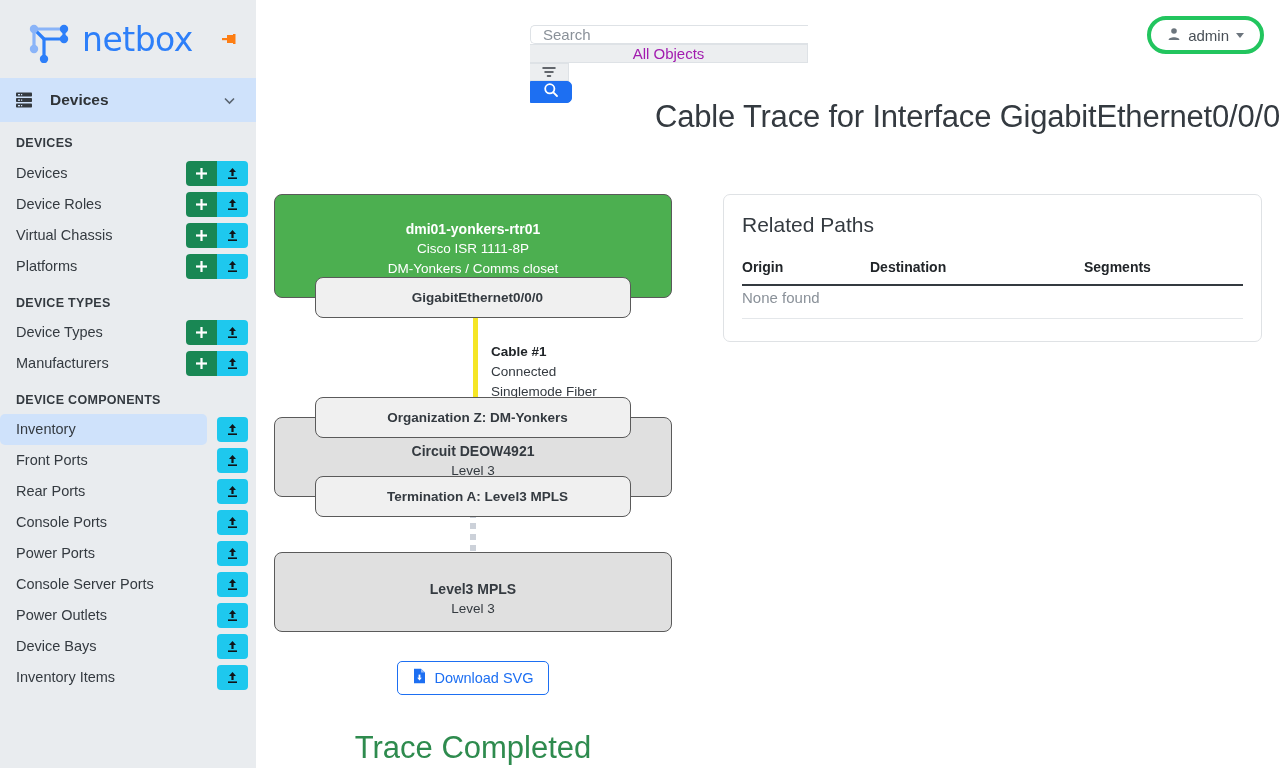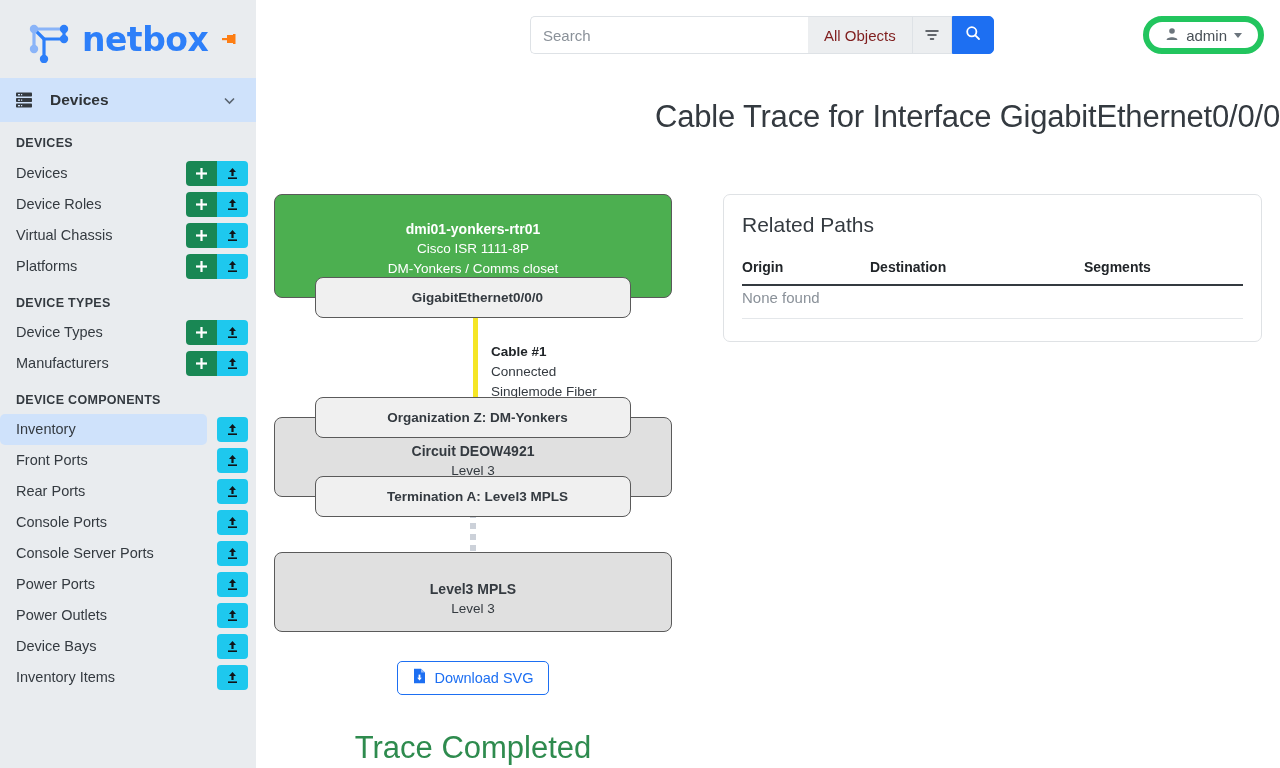--- a/index.html
+++ b/index.html
@@ -21,21 +21,21 @@
     overflow: hidden;
     position: relative;
   }
   .brand-row {
     height: 78px;
     display: flex; align-items: center;
     padding: 0 16px 0 22px;
   }
   .brand-logo { width: 54px; height: 48px; flex: 0 0 54px; }
   .brand-word {
-    font-size: 33px; font-weight: 700; color: #2d7ff9;
+    font-size: 33px; font-weight: 400; color: #2d7ff9;
     letter-spacing: -0.5px; margin-left: 6px;
     font-family: "DejaVu Sans", sans-serif;
   }
   .pin-btn {
     margin-left: auto; width: 22px; height: 22px;
     display: flex; align-items: center; justify-content: center;
   }
 
   .nav-group {
     display: flex; align-items: center;
@@ -93,59 +93,60 @@
   
   .main { flex: 1 1 auto; height: 768px; position: relative; background: #fff; overflow: hidden; }
 
   .topbar {
     height: 70px;
     display: flex; align-items: center;
     padding: 0 16px;
   }
   .search-wrap {
     display: flex; align-items: stretch;
-    height: 38px;
+    height: 20px;
     margin-left: 258px;
+    flex-direction: column;
   }
   .search-input {
     width: 278px; height: 38px;
     border: 1px solid #dee2e6; border-right: none;
     border-radius: 5px 0 0 5px;
     padding: 0 12px;
     font-size: 15px; color: #212529;
     background: #fff;
     outline: none;
     font-family: "Liberation Sans", sans-serif;
   }
   .search-input::placeholder { color: #8a9199; }
   .obj-select {
     display: flex; align-items: center; justify-content: center;
     min-width: 104px; padding: 0 16px;
     background: #eceef0; border: 1px solid #dee2e6; border-left: none;
-    font-size: 15px; color: #7f1d1d;
+    font-size: 15px; color: #a21caf;
     cursor: pointer;
   }
   .filter-btn {
     display: flex; align-items: center; justify-content: center;
     width: 39px;
     background: #eceef0; border: 1px solid #dee2e6; border-left: none;
     cursor: pointer; color: #343a40;
   }
   .search-btn {
     display: flex; align-items: center; justify-content: center;
     width: 42px;
     background: #1d6ff2; border: 1px solid #1d6ff2;
     border-radius: 0 5px 5px 0;
     cursor: pointer; color: #fff;
   }
   .user-btn {
     margin-left: auto;
     display: flex; align-items: center; gap: 7px;
     height: 38px; padding: 0 16px;
-    border: 6px solid #22c55e; border-radius: 20px;
+    border: 4px solid #22c55e; border-radius: 20px;
     background: #fff; cursor: pointer;
     font-size: 15px; color: #495057;
   }
   .caret { width: 0; height: 0; border-left: 4.5px solid transparent; border-right: 4.5px solid transparent; border-top: 5.5px solid #6c757d; }
 
   .page-title {
     font-size: 31px; font-weight: 400; color: #343a40;
     padding: 8px 0 0 18px;
     letter-spacing: -0.2px;
     text-align: right;
@@ -485,33 +486,33 @@
           <span class="mini-btn mini-up solo">
             <svg width="13" height="13" viewBox="0 0 13 13" fill="#101418">
                 <path d="M6.5 1 L10 5 L7.6 5 L7.6 9 L5.4 9 L5.4 5 L3 5 Z"></path>
                 <rect x="2" y="10.4" width="9" height="1.6"></rect>
               </svg>
           </span>
         </span>
       </div>
       <div class="nav-item">
         <span class="nhit"></span>
+        <span class="nlabel">Power Ports</span>
+        <span class="btn-grp">
+          <span class="mini-btn mini-up solo">
+            <svg width="13" height="13" viewBox="0 0 13 13" fill="#101418">
+                <path d="M6.5 1 L10 5 L7.6 5 L7.6 9 L5.4 9 L5.4 5 L3 5 Z"></path>
+                <rect x="2" y="10.4" width="9" height="1.6"></rect>
+              </svg>
+          </span>
+        </span>
+      </div>
+      <div class="nav-item">
+        <span class="nhit"></span>
         <span class="nlabel">Console Server Ports</span>
-        <span class="btn-grp">
-          <span class="mini-btn mini-up solo">
-            <svg width="13" height="13" viewBox="0 0 13 13" fill="#101418">
-                <path d="M6.5 1 L10 5 L7.6 5 L7.6 9 L5.4 9 L5.4 5 L3 5 Z"></path>
-                <rect x="2" y="10.4" width="9" height="1.6"></rect>
-              </svg>
-          </span>
-        </span>
-      </div>
-      <div class="nav-item">
-        <span class="nhit"></span>
-        <span class="nlabel">Power Ports</span>
         <span class="btn-grp">
           <span class="mini-btn mini-up solo">
             <svg width="13" height="13" viewBox="0 0 13 13" fill="#101418">
                 <path d="M6.5 1 L10 5 L7.6 5 L7.6 9 L5.4 9 L5.4 5 L3 5 Z"></path>
                 <rect x="2" y="10.4" width="9" height="1.6"></rect>
               </svg>
           </span>
         </span>
       </div>
       <div class="nav-item">

